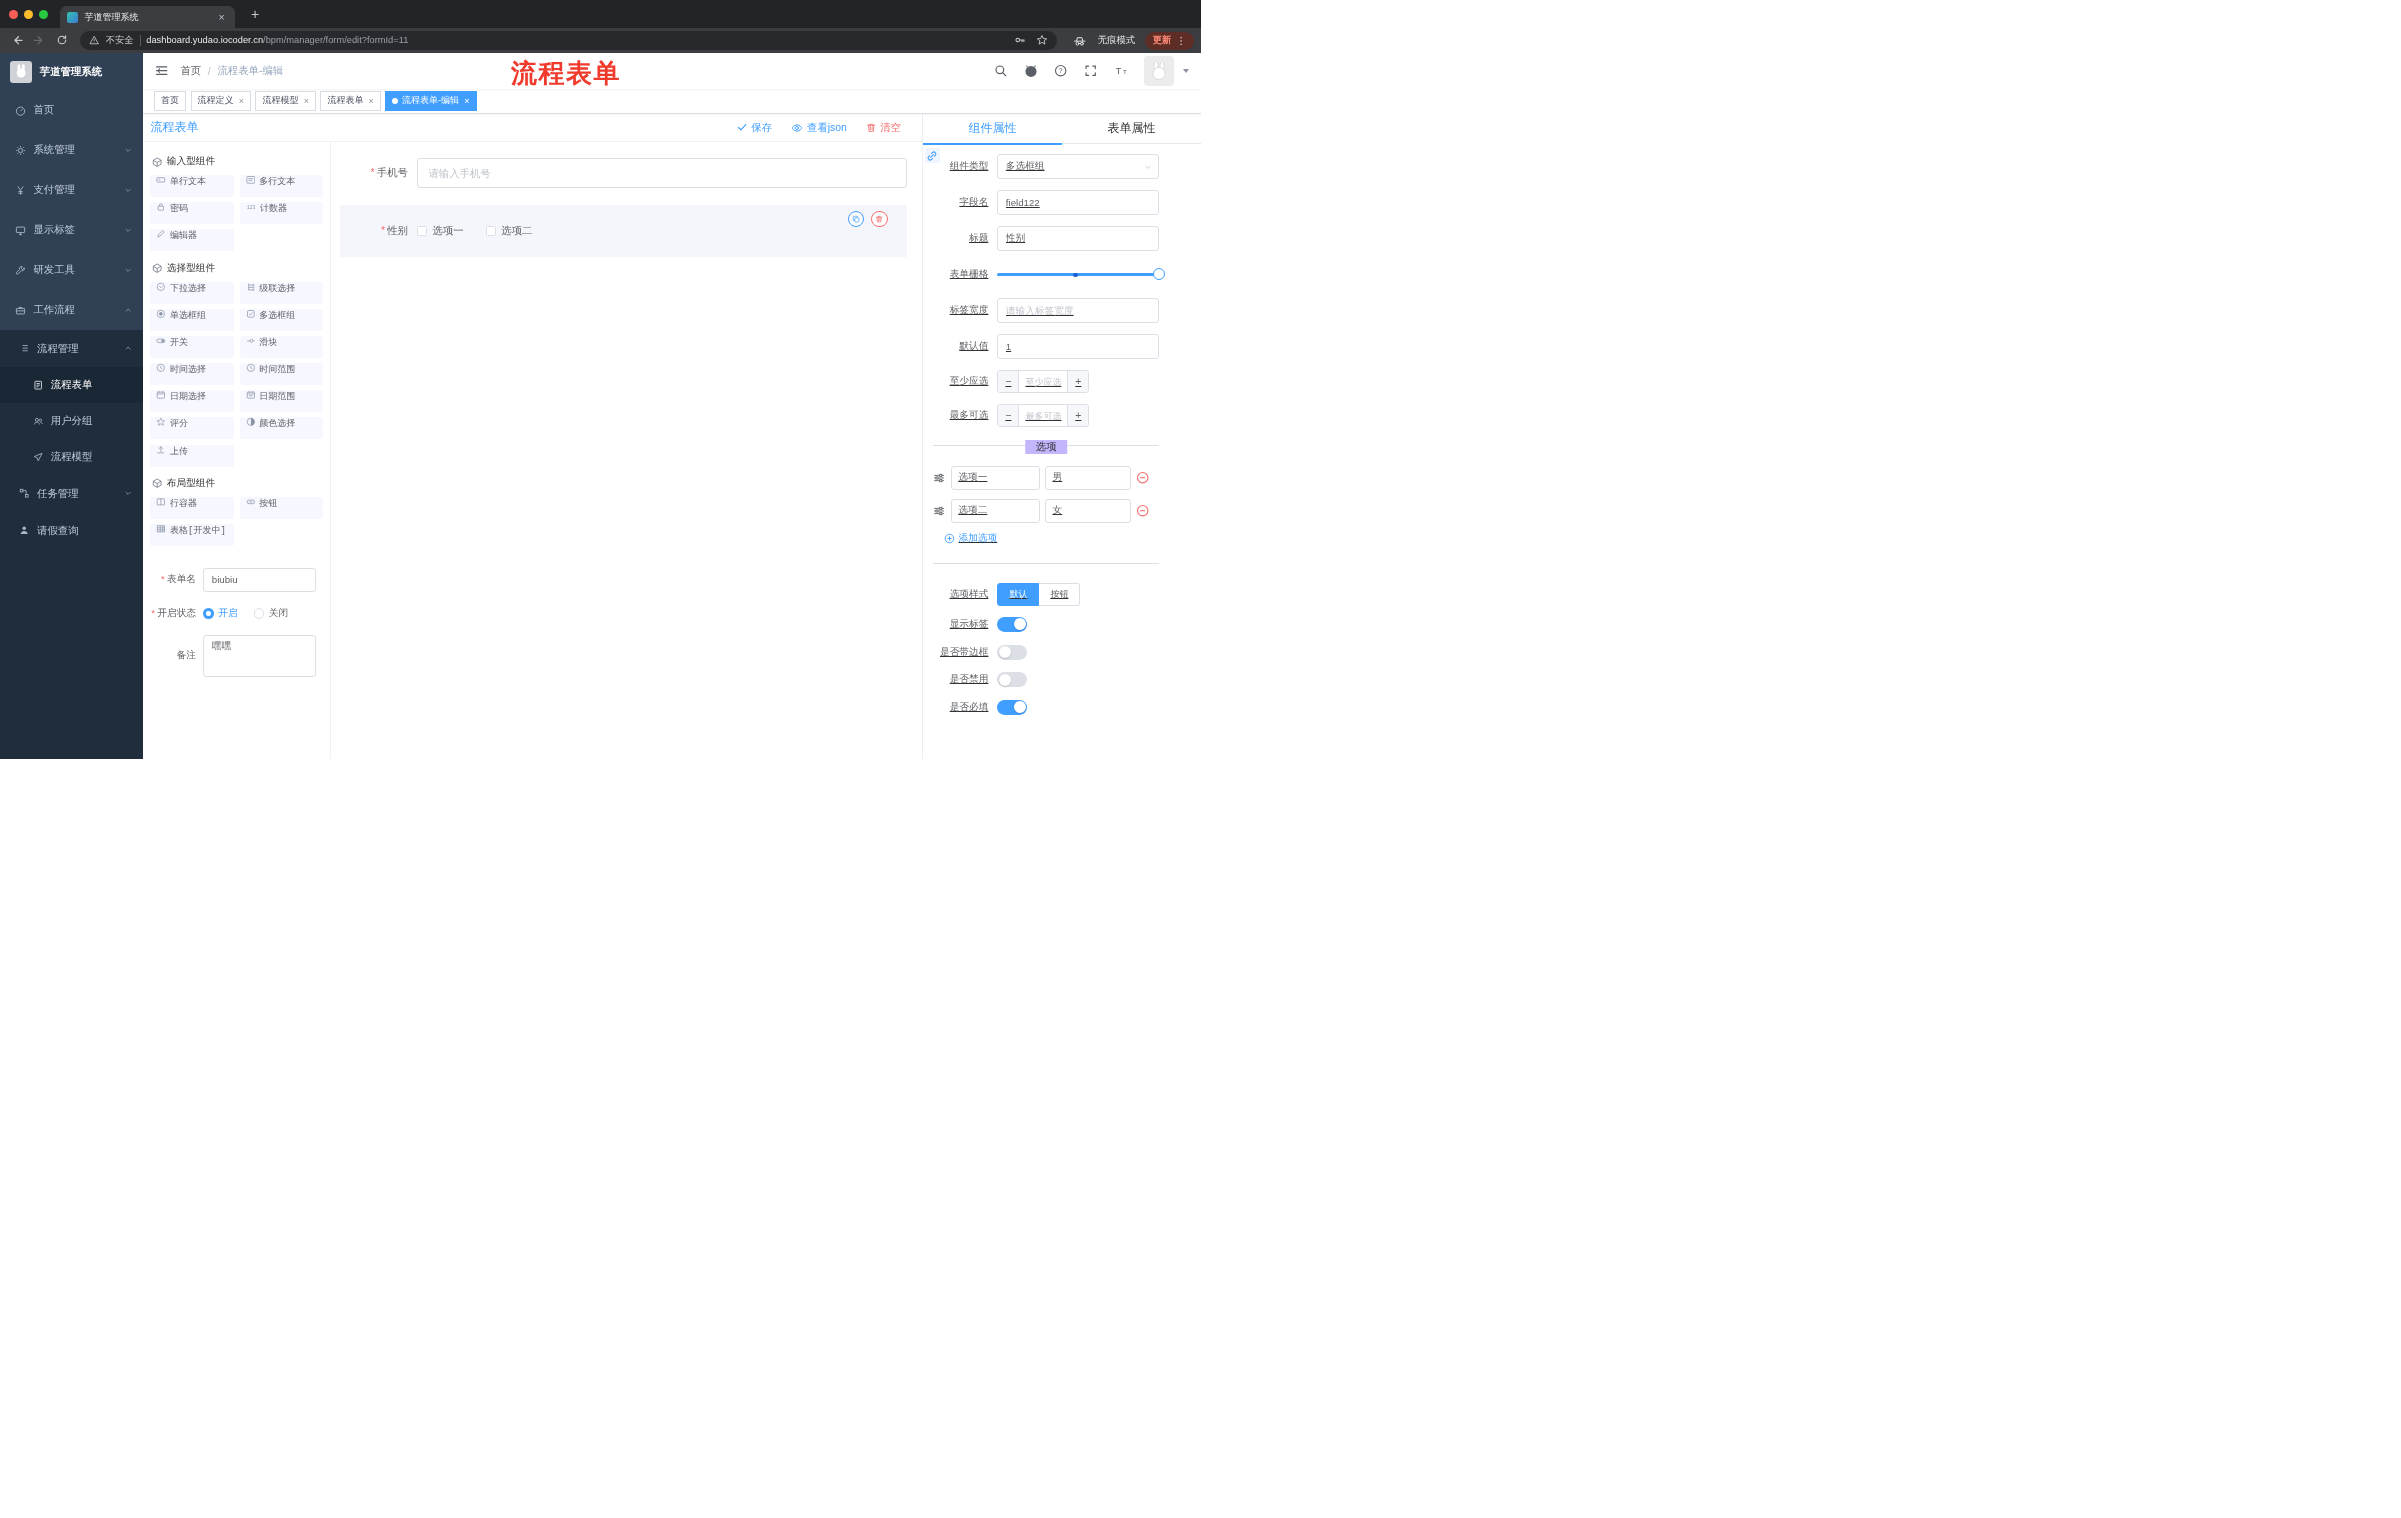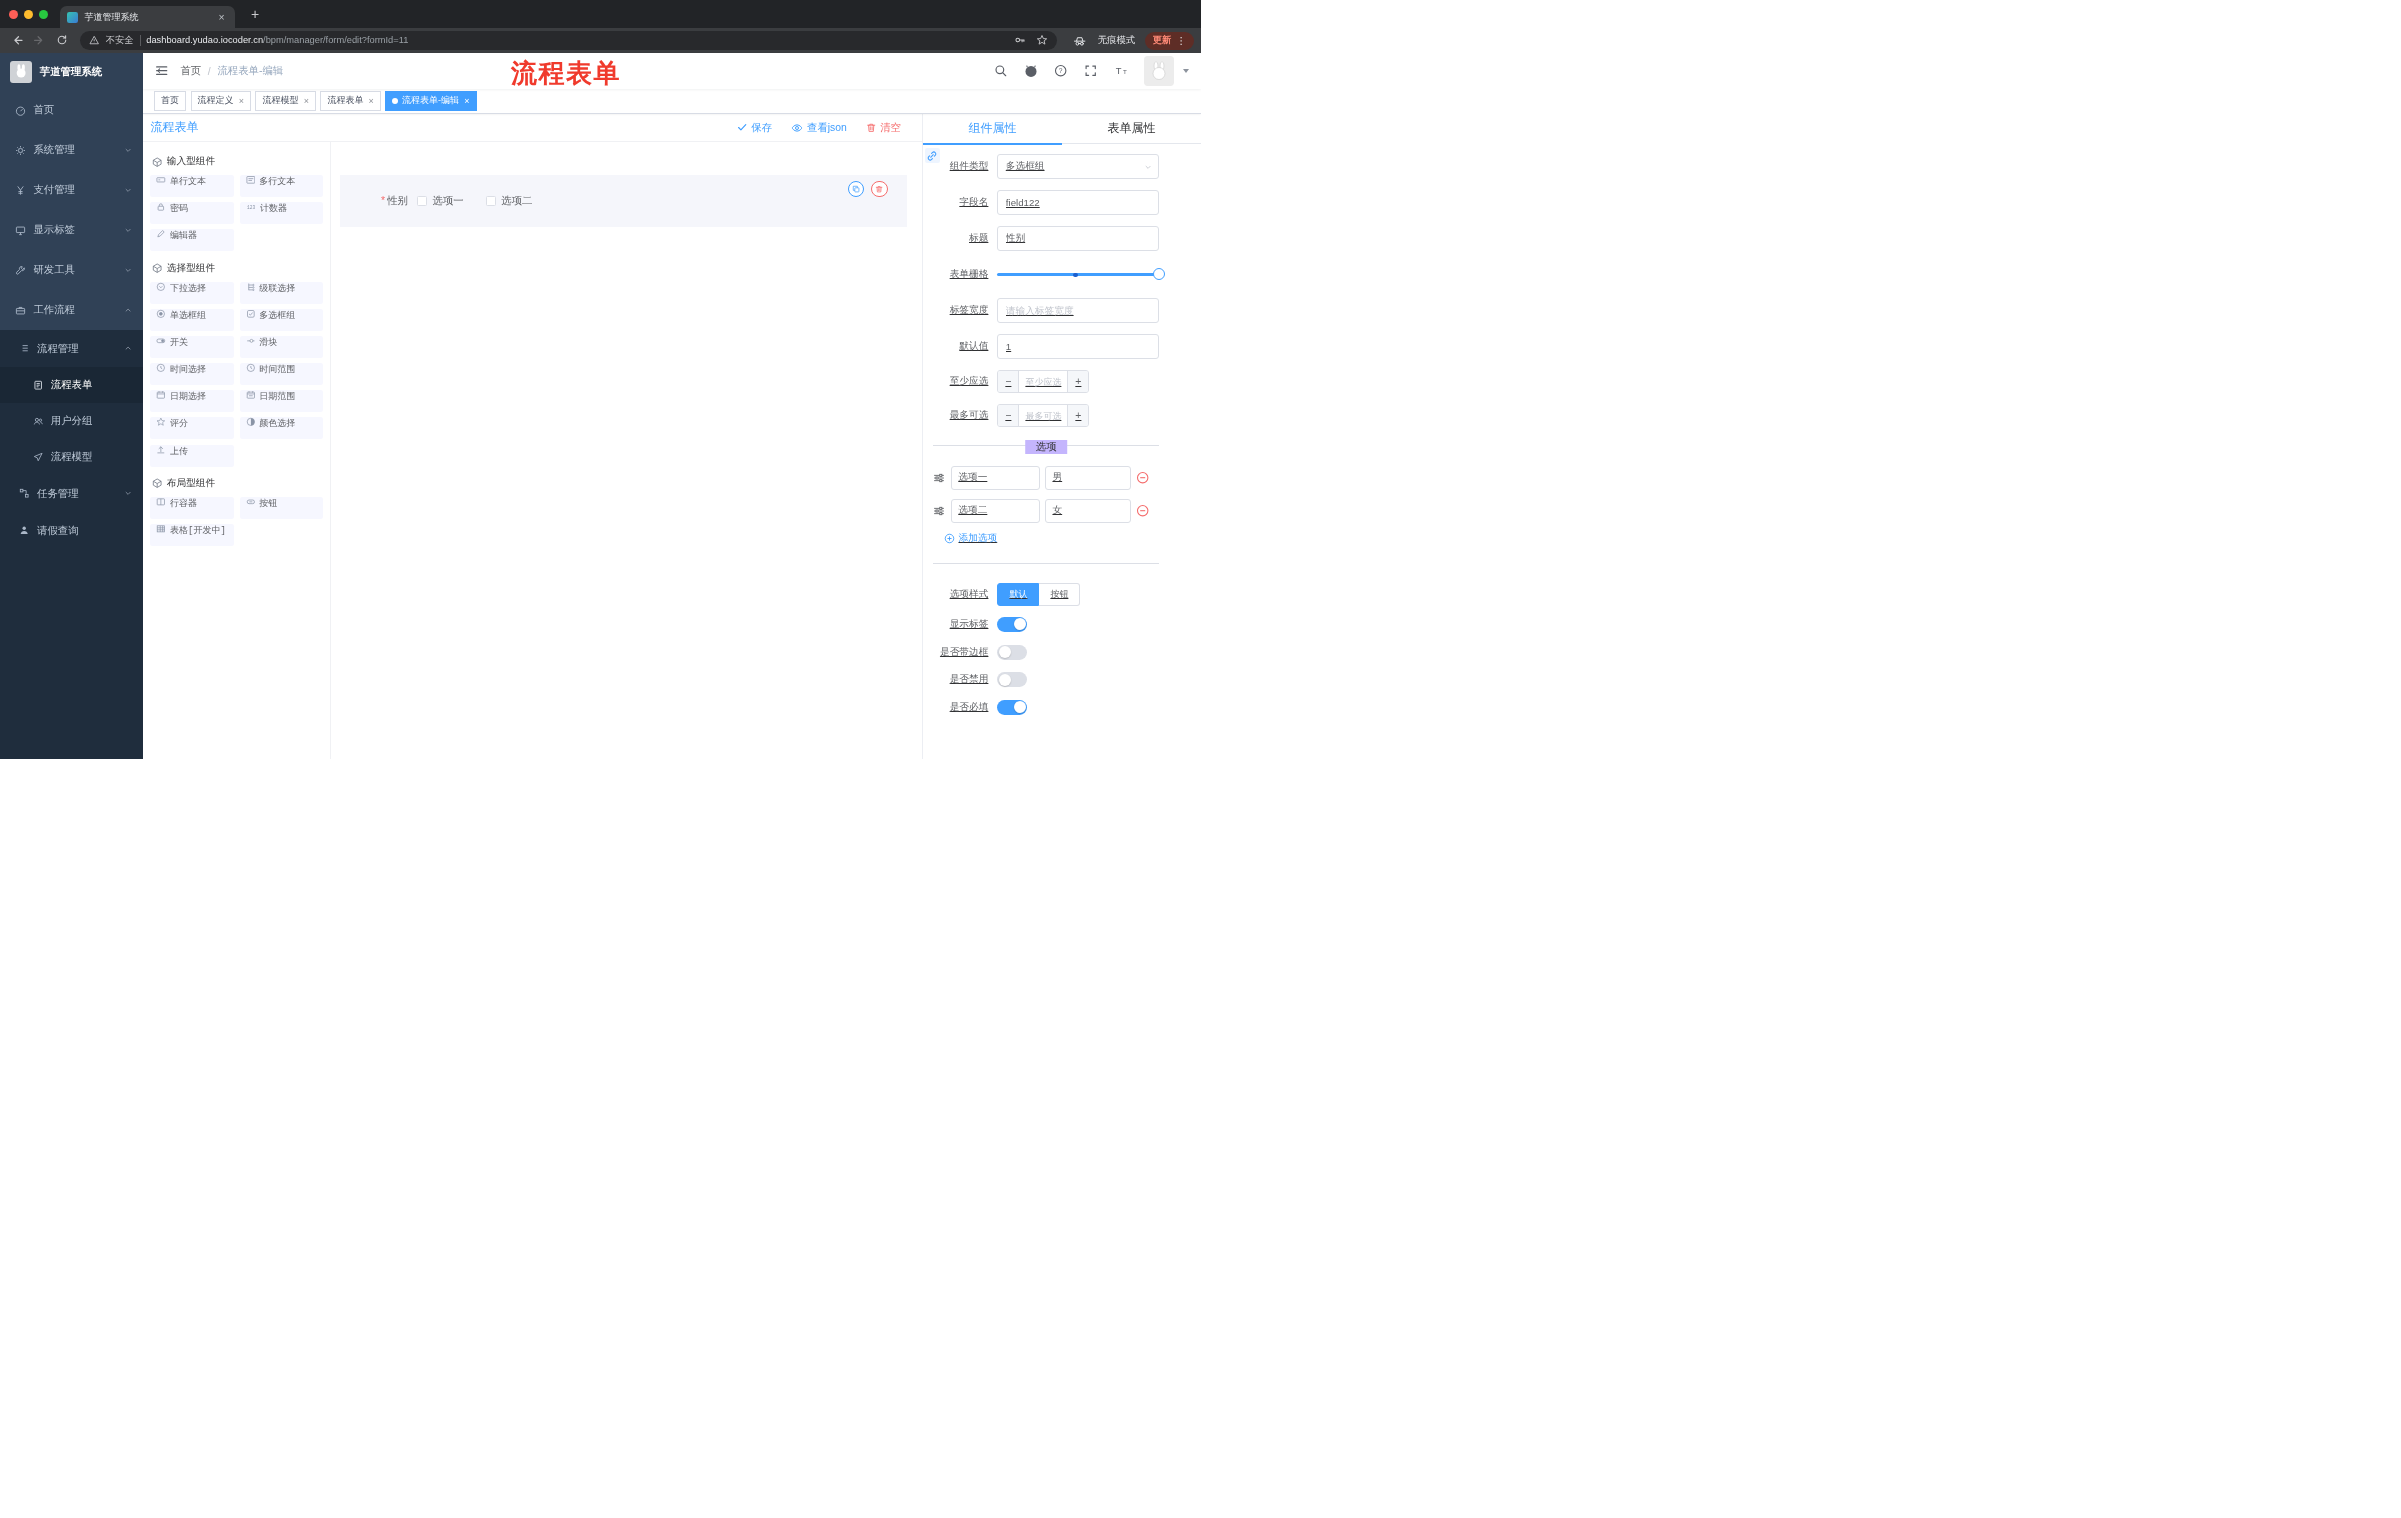--- a/index.html
+++ b/index.html
@@ -715,23 +715,50 @@
               <span class="mi">
                 <svg width="9.7" height="9.7" viewBox="0 0 16 16" fill="none" stroke="currentColor" stroke-width="1.2">
                   <rect x="2" y="3" width="12" height="10"></rect>
                   <path d="M2 6.3h12M2 9.6h12M7 3v10M11 3v10"></path>
                 </svg>
               </span>
               <span>表格[开发中]</span>
             </div>
         </div>
 
+        <div class="meta">
+          <div class="mrow">
+            <span class="mlabel req">表单名</span>
+            <input class="el-in" value="biubiu" style="">
+          </div>
+          <div class="mrow">
+            <span class="mlabel req">开启状态</span>
+            <div class="radio-grp">
+              <span class="radio on">
+                  <span class="rdot"></span>
+                  <span class="rlabel">开启</span>
+                </span>
+              <span class="radio">
+                  <span class="rdot"></span>
+                  <span class="rlabel">关闭</span>
+                </span>
+            </div>
+          </div>
+          <div class="mrow">
+            <span class="mlabel">备注</span>
+            <textarea class="el-ta" style="">嘿嘿</textarea>
+          </div>
+        </div>
       </div>
 
       <div class="canvas">
+        <div class="frow">
+          <span class="flabel req">手机号</span>
+          <input class="big-in" placeholder="请输入手机号" style="">
+        </div>
 
         <div class="sel-block">
           <div class="blk-actions">
             <span class="cir-btn copy">
               <svg width="8.2" height="8.2" viewBox="0 0 16 16" fill="none" stroke="currentColor" stroke-width="1.4">
                   <rect x="5.5" y="5.5" width="8" height="8" rx="1"></rect>
                   <path d="M10.5 5.5V2.5h-8v8h3"></path>
                 </svg>
             </span>
             <span class="cir-btn del">

